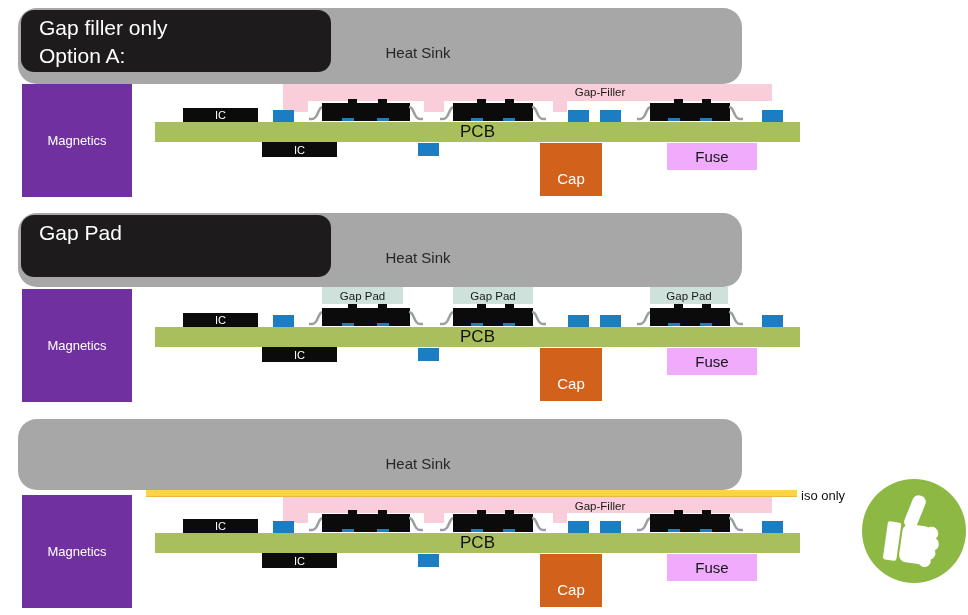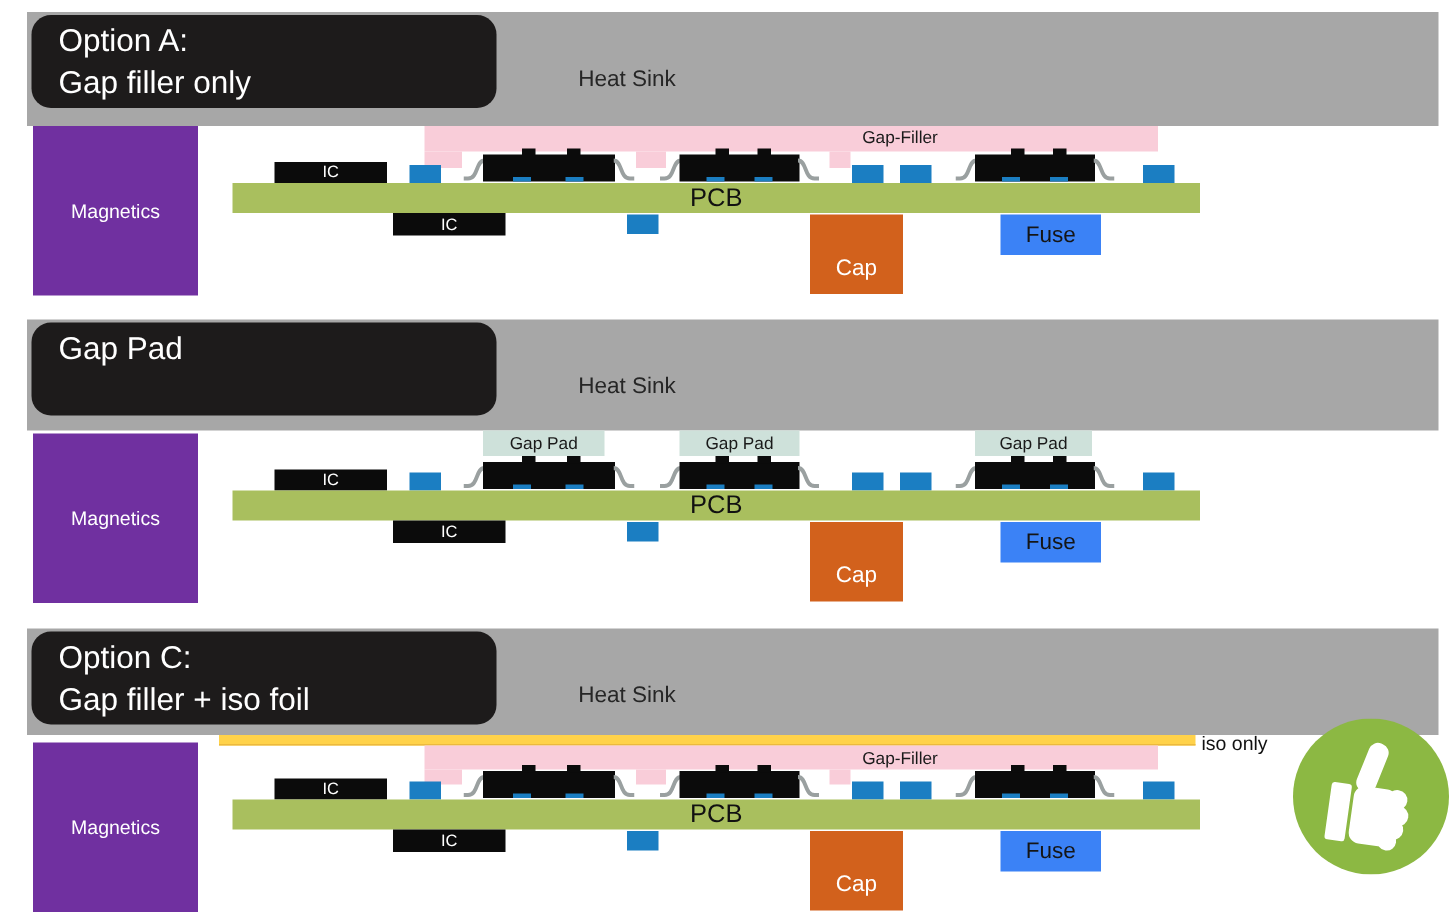--- a/index.html
+++ b/index.html
@@ -1,20 +1,20 @@
 <!DOCTYPE html>
 <html><head>
 <meta charset="utf-8">
 <style>
   html,body{margin:0;padding:0;background:#fff;}
   .canvas{position:relative;width:968px;height:615px;background:#fff;overflow:hidden;
           font-family:"Liberation Sans", sans-serif;}
   .section{position:absolute;left:0;width:968px;height:205px;}
 
-  .heatsink{position:absolute;left:18px;top:8px;width:941px;height:76px;background:#a7a7a7;}
+  .heatsink{position:absolute;left:18px;top:8px;width:724px;height:76px;background:#a7a7a7;border-radius:19px;}
   .heatsink.short{height:74px;}
   .heatsink.shorter{height:71px;}
   .hs-label{position:absolute;left:300px;top:36px;width:200px;text-align:center;
             font-size:15px;color:#262626;}
 
   .titlebox{position:absolute;left:21px;top:10px;width:310px;height:62px;background:#1d1b1b;
             border-radius:13px;color:#fff;font-size:21px;line-height:28px;
             padding:4px 0 0 18px;box-sizing:border-box;}
 
   .magnetics{position:absolute;left:22px;top:84px;width:110px;height:113px;background:#7030a0;
@@ -31,21 +31,21 @@
   .via{position:absolute;width:21px;height:12px;background:#1b7ec2;}
   .via.b1{left:273px;top:110px;}
   .via.b2{left:568px;top:110px;}
   .via.b3{left:600px;top:110px;}
   .via.b4{left:762px;top:110px;}
   .via.under{left:418px;top:143px;height:13px;}
 
   .cap{position:absolute;left:540px;top:143px;width:62px;height:53px;background:#d2611c;
        display:flex;align-items:flex-end;justify-content:center;color:#fff;font-size:15px;
        padding-bottom:9px;box-sizing:border-box;}
-  .fuse{position:absolute;left:667px;top:143px;width:67px;height:27px;background:#3b82f6;
+  .fuse{position:absolute;left:667px;top:143px;width:90px;height:27px;background:#f0abfc;
         display:flex;align-items:center;justify-content:center;color:#151515;font-size:15px;}
 
   
   .gf-slab{position:absolute;left:283px;width:489px;background:#f9cdd9;}
   .gf-tab{position:absolute;background:#f9cdd9;}
   .gf-label{position:absolute;left:520px;width:160px;text-align:center;
             font-size:11.5px;color:#1a1a1a;}
   .gappad{position:absolute;top:82px;height:17px;background:#cee1da;
           display:flex;align-items:center;justify-content:center;font-size:11.5px;color:#1a1a1a;}
   .isofoil{position:absolute;left:146px;top:79px;width:651px;height:7px;background:#ffd24a;
@@ -66,22 +66,22 @@
 </head>
 <body>
 
 <div class="canvas">
 
   <div class="section" style="top:0">
     <div class="heatsink">
       <span class="hs-label">Heat Sink</span>
     </div>
     <div class="titlebox">
+      <div>Gap filler only</div>
       <div>Option A:</div>
-      <div>Gap filler only</div>
     </div>
     <div class="magnetics">Magnetics</div>
 
     <div class="gf-slab" style="top:84px;height:17px;"></div>
     <div class="gf-tab" style="left:283px;top:101px;width:25px;height:11px;"></div>
     <div class="gf-tab" style="left:424px;top:101px;width:20px;height:11px;"></div>
     <div class="gf-tab" style="left:553px;top:101px;width:14px;height:11px;"></div>
     <div class="gf-label" style="top:86px;">Gap-Filler</div>
 
     <div class="pkg" style="left:309px;width:114px;">
@@ -205,24 +205,20 @@
     <div class="pcb">PCB</div>
     <div class="ic bottom">IC</div>
     <div class="via under"></div>
     <div class="cap">Cap</div>
     <div class="fuse">Fuse</div>
   </div>
 
   <div class="section" style="top:411px">
     <div class="heatsink shorter">
       <span class="hs-label">Heat Sink</span>
-    </div>
-    <div class="titlebox">
-      <div>Option C:</div>
-      <div>Gap filler + iso foil</div>
     </div>
     <div class="magnetics">Magnetics</div>
 
     <div class="isofoil"></div>
     <div class="isofoil-label">iso only</div>
     <div class="gf-slab" style="top:86px;height:16px;"></div>
     <div class="gf-tab" style="left:283px;top:102px;width:25px;height:10px;"></div>
     <div class="gf-tab" style="left:424px;top:102px;width:20px;height:10px;"></div>
     <div class="gf-tab" style="left:553px;top:102px;width:14px;height:10px;"></div>
     <div class="gf-label" style="top:89px;">Gap-Filler</div>

